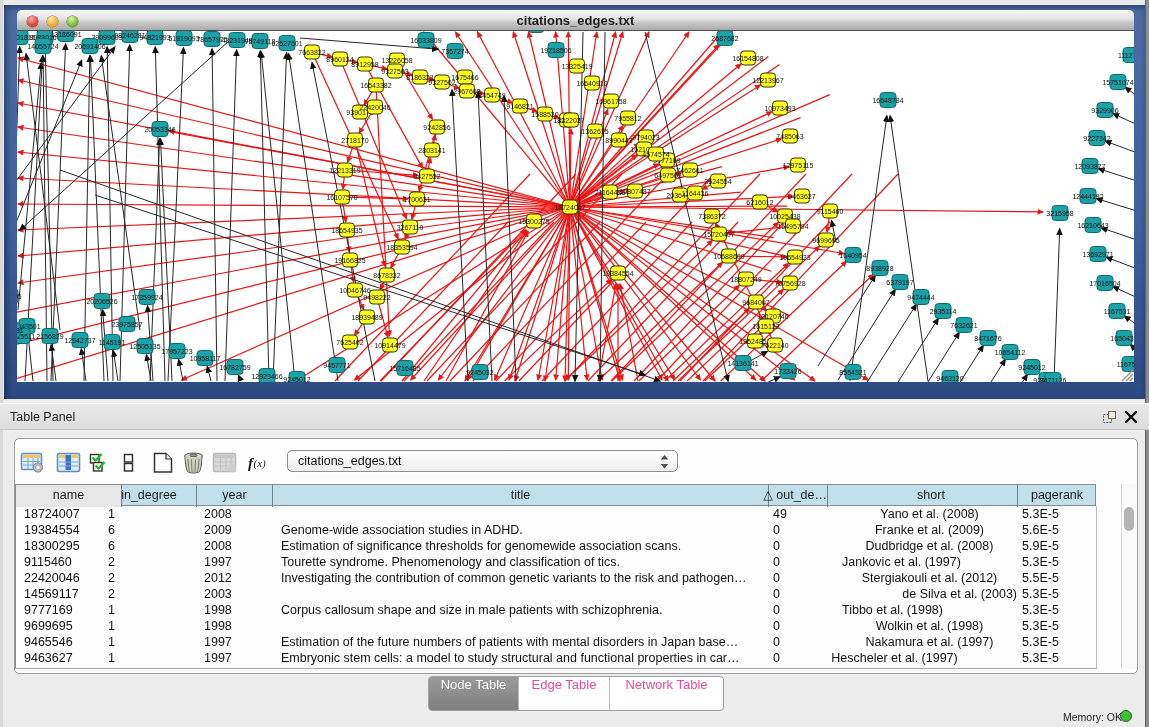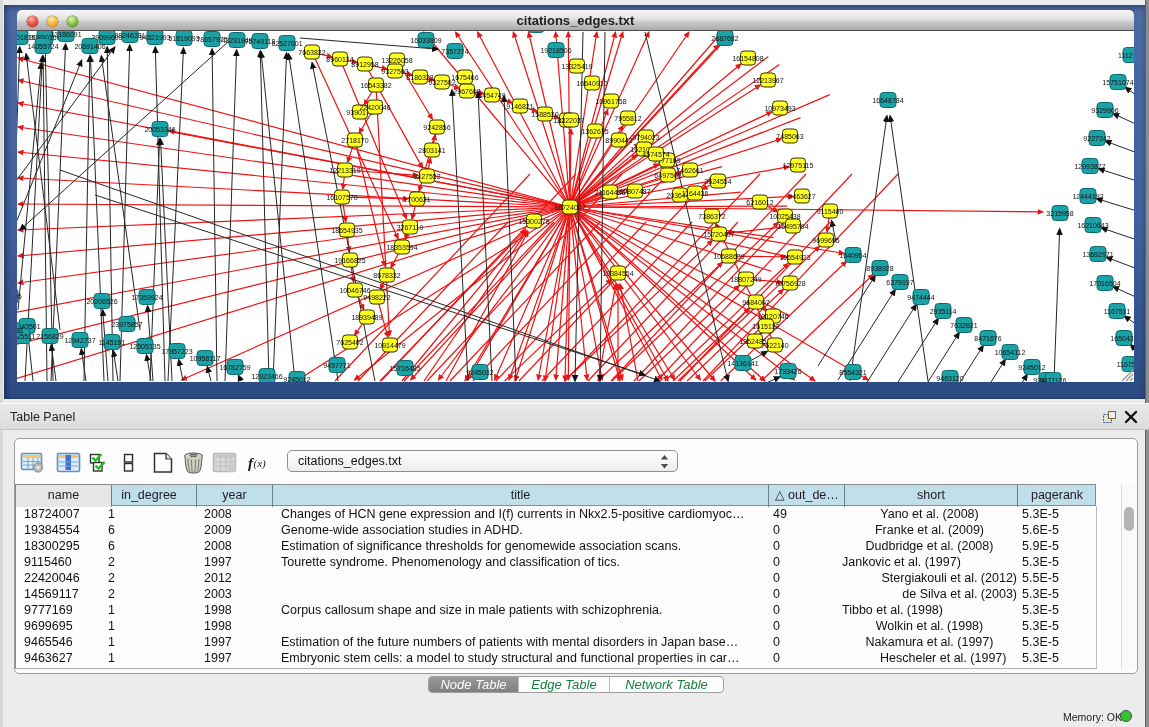--- a/index.html
+++ b/index.html
@@ -21,23 +21,23 @@
   background:linear-gradient(180deg,#e9e9e9,#dcdcdc); border-top:1px solid #fdfdfd; border-bottom:1px solid #c4c4c4; }
 #tp-head .t { position:absolute; left:10px; top:6px; font-size:12.5px; color:#1f1f1f; }
 #panel { position:absolute; left:14px; top:438px; width:1124px; height:236px;
   background:#fdfdfd; border:1px solid #9d9d9d; border-radius:5px; }
 #thead { position:absolute; left:15px; top:484px; width:1081px; height:22px;
   background:#c1dfeb; border:1px solid #8c8c8c; }
 .hcol { position:absolute; top:0; height:22px; font-size:12.5px; color:#1c1c1c;
   text-align:center; line-height:21px; border-right:1px solid #6d8089; }
 .row { position:absolute; left:0; width:1096px; height:16px; font-size:12.5px; color:#111; }
 .row span { position:absolute; top:0; white-space:nowrap; }
-#tabs { position:absolute; left:428px; top:676px; height:17px; display:flex;
-  border:1px solid #9f9f9f; border-radius:4px; overflow:hidden; background:#fff;font-style:italic; }
-#tabs div { font-size:13px; line-height:16px; color:#15803d; border-right:1px solid #bcbcbc; text-align:center; }
+#tabs { position:absolute; left:428px; top:676px; height:35px; display:flex;
+  border:1px solid #9f9f9f; border-radius:4px; overflow:hidden; background:#fff; }
+#tabs div { font-size:13px; line-height:16px; color:#ec4899; border-right:1px solid #bcbcbc; text-align:center; }
 #tabs div.sel { background:linear-gradient(180deg,#9a9a9a,#7f7f7f); color:#fff; }
 .icon { position:absolute; top:451px; }
 </style></head>
 <body>
 <div id="stage">
 
 <div style="position:absolute;left:1145px;top:0;width:4px;height:727px;background:#8d8d8d;border-left:1px solid #5f5f5f"></div>
 <div style="position:absolute;left:0;top:0;width:3px;height:727px;background:#d9d9d9"></div>
 
 <div id="frame">
@@ -655,37 +655,36 @@
 
 <div style="position:absolute;left:287px;top:450px;width:391px;height:22px;border:1px solid #8f8f8f;border-radius:5px;background:linear-gradient(180deg,#ffffff,#ededed);box-shadow:0 1px 0 rgba(255,255,255,.7)">
   <span style="position:absolute;left:10px;top:3px;font-size:12.5px;color:#111">citations_edges.txt</span>
   <svg width="9" height="14" style="position:absolute;right:8px;top:4px" viewBox="0 0 9 14">
     <path d="M4.5,0 L8.2,4.6 H0.8 Z" fill="#4e4e4e"></path>
     <path d="M4.5,13.5 L8.2,8.9 H0.8 Z" fill="#4e4e4e"></path>
   </svg>
 </div>
 
 <div id="thead">
-  <div class="hcol" style="left:0;width:96px;background:#e6e6e6">name</div>
+  <div class="hcol" style="left:0;width:106px;background:#e6e6e6">name</div>
   <div class="hcol" style="left:86px;width:95px">in_degree</div>
   <div class="hcol" style="left:181px;width:76px">year</div>
   <div class="hcol" style="left:257px;width:496px">title</div>
-  <div class="hcol" style="left:753px;width:76px;text-align:left;padding-left:6px">△ out_de…</div>
+  <div class="hcol" style="left:736px;width:76px;text-align:right;padding-left:6px">△ out_de…</div>
   <div class="hcol" style="left:829px;width:173px">short</div>
   <div class="hcol" style="left:1002px;width:78px;border-right:none">pagerank</div>
 </div>
 
 <div style="position:absolute;left:15px;top:506px;width:1px;height:163px;background:#8c8c8c"></div>
 <div style="position:absolute;left:1096px;top:506px;width:1px;height:163px;background:#bbb"></div>
 <div style="position:absolute;left:15px;top:668px;width:1082px;height:1px;background:#aaa"></div>
 <div class="row" style="top:507px">
       <span style="left:24px">18724007</span>
       <span style="left:108px">1</span>
       <span style="left:204px">2008</span>
-      <span style="left:281px">Changes of HCN gene expression and I(f) currents in Nkx2.5-positive cardiomyoc…</span>
       <span style="left:773px">49</span>
       <span style="left:842px;width:175px;text-align:center">Yano et al. (2008)</span>
       <span style="left:1022px">5.3E-5</span>
     </div>
 <div class="row" style="top:523px">
       <span style="left:24px">19384554</span>
       <span style="left:108px">6</span>
       <span style="left:204px">2009</span>
       <span style="left:281px">Genome-wide association studies in ADHD.</span>
       <span style="left:773px">0</span>
@@ -707,22 +706,23 @@
       <span style="left:204px">1997</span>
       <span style="left:281px">Tourette syndrome. Phenomenology and classification of tics.</span>
       <span style="left:773px">0</span>
       <span style="left:842px;width:175px;">Jankovic et al. (1997)</span>
       <span style="left:1022px">5.3E-5</span>
     </div>
 <div class="row" style="top:571px">
       <span style="left:24px">22420046</span>
       <span style="left:108px">2</span>
       <span style="left:204px">2012</span>
-      <span style="left:773px">0</span>
-      <span style="left:842px;width:175px;text-align:right">Stergiakouli et al. (2012)</span>
+      <span style="left:281px">Investigating the contribution of common genetic variants to the risk and pathogen…</span>
+      <span style="left:773px">0</span>
+      <span style="left:842px;width:175px;text-align:center">Stergiakouli et al. (2012)</span>
       <span style="left:1022px">5.5E-5</span>
     </div>
 <div class="row" style="top:587px">
       <span style="left:24px">14569117</span>
       <span style="left:108px">2</span>
       <span style="left:204px">2003</span>
       <span style="left:773px">0</span>
       <span style="left:842px;width:175px;text-align:right">de Silva et al. (2003)</span>
       <span style="left:1022px">5.3E-5</span>
     </div>
@@ -751,21 +751,21 @@
       <span style="left:773px">0</span>
       <span style="left:842px;width:175px;text-align:center">Nakamura et al. (1997)</span>
       <span style="left:1022px">5.3E-5</span>
     </div>
 <div class="row" style="top:651px">
       <span style="left:24px">9463627</span>
       <span style="left:108px">1</span>
       <span style="left:204px">1997</span>
       <span style="left:281px">Embryonic stem cells: a model to study structural and functional properties in car…</span>
       <span style="left:773px">0</span>
-      <span style="left:880px;width:175px;">Hescheler et al. (1997)</span>
+      <span style="left:807px;width:175px;text-align:center">Hescheler et al. (1997)</span>
       <span style="left:1022px">5.3E-5</span>
     </div>
 
 <div style="position:absolute;left:1121px;top:484px;width:16px;height:185px;background:#fafafa;border-left:1px solid #d9d9d9"></div>
 <div style="position:absolute;left:1124px;top:507px;width:10px;height:24px;background:#b4b4b4;border-radius:5px"></div>
 
 <div id="tabs">
   <div class="sel" style="width:90px">Node Table</div>
       <div style="width:91px">Edge Table</div>
       <div style="border-right:none;width:113px">Network Table</div>

